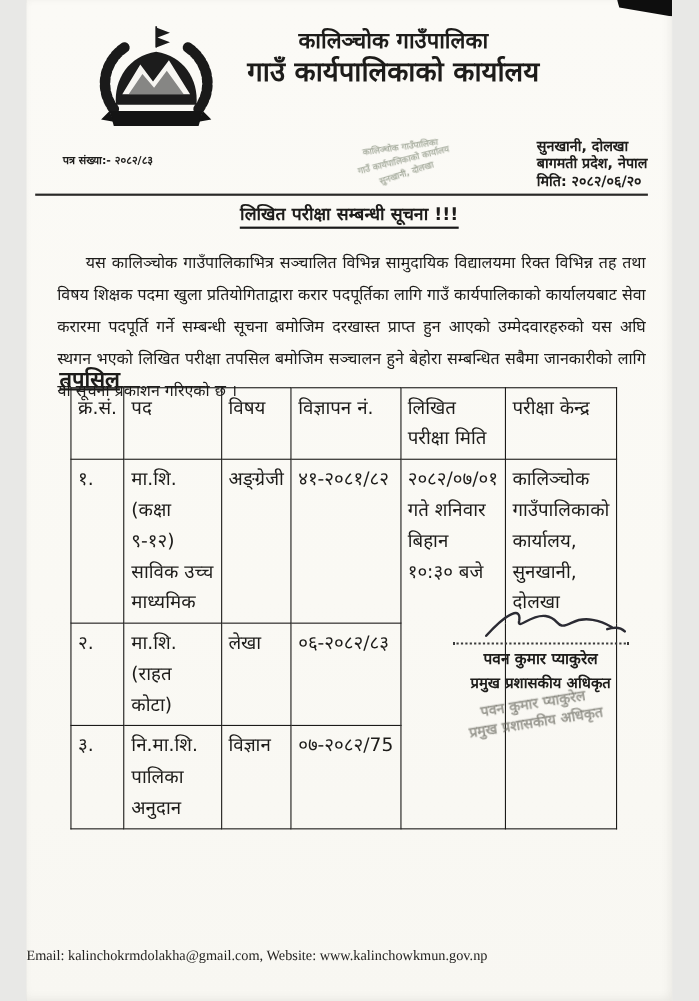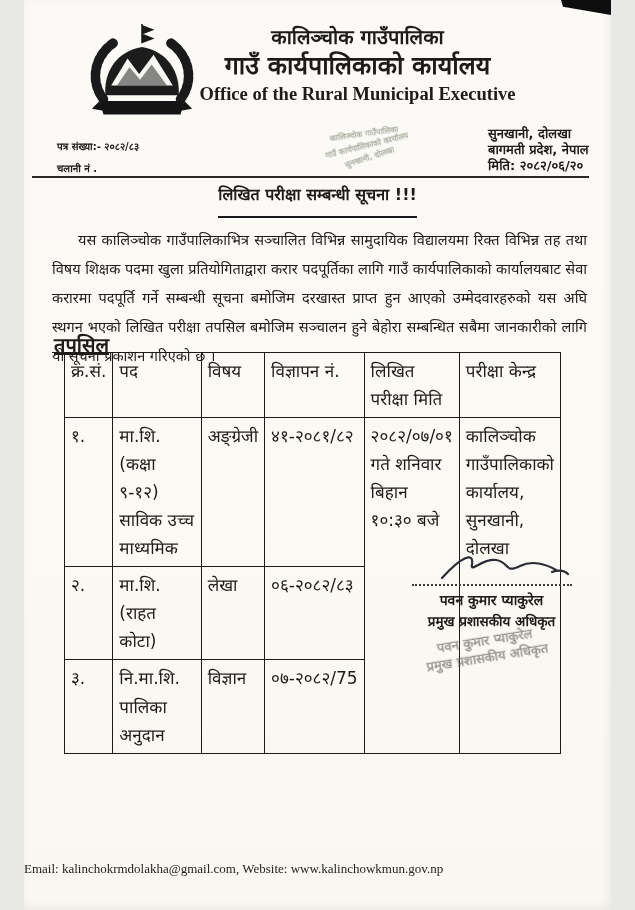--- a/index.html
+++ b/index.html
@@ -40,21 +40,21 @@
   }
   .center-stamp .l0{transform:rotate(6deg);}
   .center-stamp .l2{transform:rotate(-4deg);}
   .rule{
     position:absolute;left:8px;right:22px;top:176px;
     border-top:2px solid #2a2927;
   }
   .notice-title-wrap{position:absolute;left:0;right:0;top:183px;text-align:center;}
   .notice-title{
     display:inline-block;font-size:16px;font-weight:bold;
-    border-bottom:2px solid #191919;padding-bottom:11px;
+    border-bottom:2px solid #191919;padding-bottom:1px;
   }
   .body-par{
     position:absolute;left:28px;right:24px;top:226px;
     font-size:14.5px;line-height:29px;text-align:justify;text-indent:26px;
   }
   .tapasil{
     position:absolute;left:30px;top:331px;
     font-size:20px;font-weight:bold;text-decoration:underline;
   }
   table.exam{
@@ -105,26 +105,24 @@
     <path d="M22 76 C20 52 34 30 60 26 C86 30 100 52 98 76 Z" fill="#1c1c1c"></path>
     <path d="M28 66 L45 38 L57 54 L72 34 L92 66 Z" fill="#f7f6f2"></path>
     <path d="M34 66 L47 47 L58 60 L70 44 L86 66 Z" fill="#2a2a2a" opacity="0.55"></path>
     <path d="M16 82 L104 82 L100 96 L20 96 Z" fill="#141414"></path>
     <path d="M16 82 L8 90 L20 92 Z M104 82 L112 90 L100 92 Z" fill="#141414"></path>
   </svg>
 
   <div class="header-center">
     <div class="org-np">कालिञ्चोक गाउँपालिका</div>
     <div class="office-np">गाउँ कार्यपालिकाको कार्यालय</div>
-    <div class="office-en">Office of the Rural Municipal Executive</div>
   </div>
 
   <div class="meta-left">
     <div>पत्र संख्या:- २०८२/८३</div>
-    <div>चलानी नं .</div>
   </div>
 
   <div class="meta-right">
     <div>सुनखानी, दोलखा</div>
     <div>बागमती प्रदेश, नेपाल</div>
     <div>मिति: २०८२/०६/२०</div>
   </div>
 
   <div class="center-stamp">
     <div class="l0">कालिञ्चोक गाउँपालिका</div>

